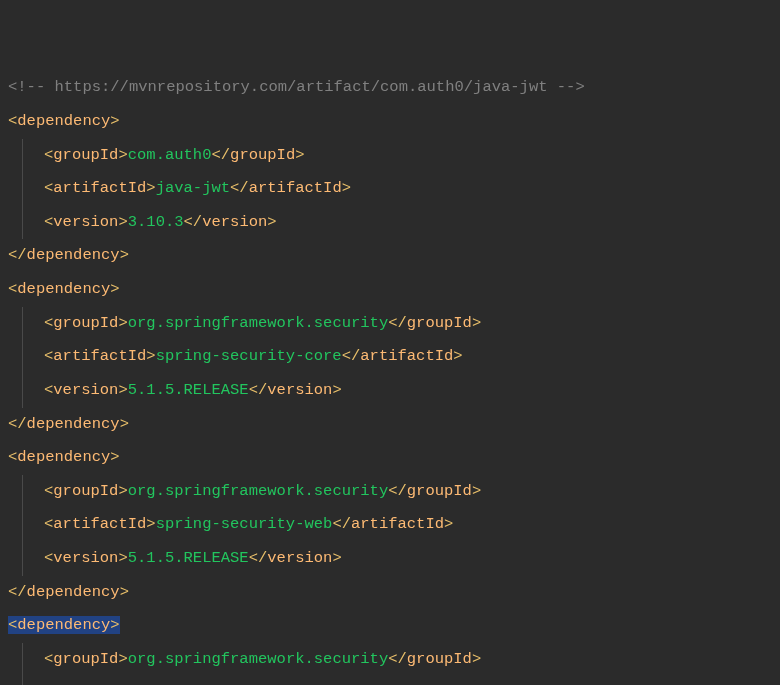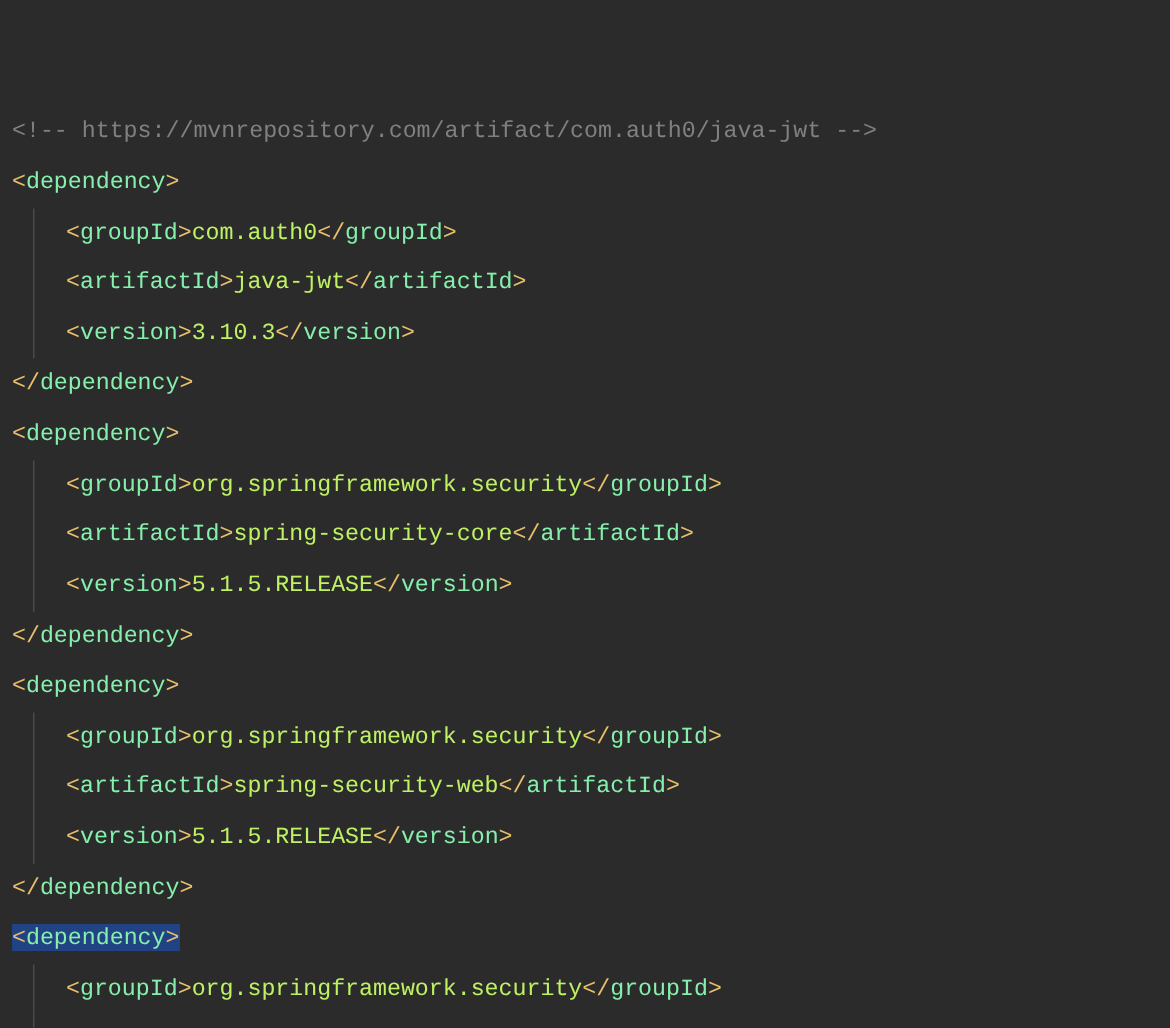--- a/index.html
+++ b/index.html
@@ -22,22 +22,22 @@
   .indent-guide {
     position: absolute;
     left: 14px;
     top: 0;
     bottom: 0;
     width: 1px;
     background: #4a4a4a;
   }
   .comment { color: #808080; }
   .bracket { color: #e8bf6a; } 
-  .tag     { color: #86efac; }
-  .child-text { color: #bef264; margin-top: 32px; }
+  .tag     { color: #fdba74; }
+  .child-text { color: #22c55e; margin-top: 32px; }
   .hl { background: #214283; }
   .pad { display:inline-block; width: 36px; }
 </style>
 </head>
 <body>
 
 <div class="editor">
   <span class="line"><span class="comment">&lt;!-- https://mvnrepository.com/artifact/com.auth0/java-jwt --&gt;</span></span><div id="dep-list"><span class="line"><span class=""><span class="bracket">&lt;</span><span class="tag">dependency</span><span class="bracket">&gt;</span></span></span><span class="line"><span class="indent-guide"></span><span class="pad"></span><span class=""><span class="bracket">&lt;</span><span class="tag">groupId</span><span class="bracket">&gt;</span></span><span class="child-text">com.auth0</span><span class=""><span class="bracket">&lt;/</span><span class="tag">groupId</span><span class="bracket">&gt;</span></span></span><span class="line"><span class="indent-guide"></span><span class="pad"></span><span class=""><span class="bracket">&lt;</span><span class="tag">artifactId</span><span class="bracket">&gt;</span></span><span class="child-text">java-jwt</span><span class=""><span class="bracket">&lt;/</span><span class="tag">artifactId</span><span class="bracket">&gt;</span></span></span><span class="line"><span class="indent-guide"></span><span class="pad"></span><span class=""><span class="bracket">&lt;</span><span class="tag">version</span><span class="bracket">&gt;</span></span><span class="child-text">3.10.3</span><span class=""><span class="bracket">&lt;/</span><span class="tag">version</span><span class="bracket">&gt;</span></span></span><span class="line"><span class=""><span class="bracket">&lt;/</span><span class="tag">dependency</span><span class="bracket">&gt;</span></span></span><span class="line"><span class=""><span class="bracket">&lt;</span><span class="tag">dependency</span><span class="bracket">&gt;</span></span></span><span class="line"><span class="indent-guide"></span><span class="pad"></span><span class=""><span class="bracket">&lt;</span><span class="tag">groupId</span><span class="bracket">&gt;</span></span><span class="child-text">org.springframework.security</span><span class=""><span class="bracket">&lt;/</span><span class="tag">groupId</span><span class="bracket">&gt;</span></span></span><span class="line"><span class="indent-guide"></span><span class="pad"></span><span class=""><span class="bracket">&lt;</span><span class="tag">artifactId</span><span class="bracket">&gt;</span></span><span class="child-text">spring-security-core</span><span class=""><span class="bracket">&lt;/</span><span class="tag">artifactId</span><span class="bracket">&gt;</span></span></span><span class="line"><span class="indent-guide"></span><span class="pad"></span><span class=""><span class="bracket">&lt;</span><span class="tag">version</span><span class="bracket">&gt;</span></span><span class="child-text">5.1.5.RELEASE</span><span class=""><span class="bracket">&lt;/</span><span class="tag">version</span><span class="bracket">&gt;</span></span></span><span class="line"><span class=""><span class="bracket">&lt;/</span><span class="tag">dependency</span><span class="bracket">&gt;</span></span></span><span class="line"><span class=""><span class="bracket">&lt;</span><span class="tag">dependency</span><span class="bracket">&gt;</span></span></span><span class="line"><span class="indent-guide"></span><span class="pad"></span><span class=""><span class="bracket">&lt;</span><span class="tag">groupId</span><span class="bracket">&gt;</span></span><span class="child-text">org.springframework.security</span><span class=""><span class="bracket">&lt;/</span><span class="tag">groupId</span><span class="bracket">&gt;</span></span></span><span class="line"><span class="indent-guide"></span><span class="pad"></span><span class=""><span class="bracket">&lt;</span><span class="tag">artifactId</span><span class="bracket">&gt;</span></span><span class="child-text">spring-security-web</span><span class=""><span class="bracket">&lt;/</span><span class="tag">artifactId</span><span class="bracket">&gt;</span></span></span><span class="line"><span class="indent-guide"></span><span class="pad"></span><span class=""><span class="bracket">&lt;</span><span class="tag">version</span><span class="bracket">&gt;</span></span><span class="child-text">5.1.5.RELEASE</span><span class=""><span class="bracket">&lt;/</span><span class="tag">version</span><span class="bracket">&gt;</span></span></span><span class="line"><span class=""><span class="bracket">&lt;/</span><span class="tag">dependency</span><span class="bracket">&gt;</span></span></span><span class="line"><span class="hl"><span class="bracket">&lt;</span><span class="tag">dependency</span><span class="bracket">&gt;</span></span></span><span class="line"><span class="indent-guide"></span><span class="pad"></span><span class=""><span class="bracket">&lt;</span><span class="tag">groupId</span><span class="bracket">&gt;</span></span><span class="child-text">org.springframework.security</span><span class=""><span class="bracket">&lt;/</span><span class="tag">groupId</span><span class="bracket">&gt;</span></span></span><span class="line"><span class="indent-guide"></span><span class="pad"></span><span class=""><span class="bracket">&lt;</span><span class="tag">artifactId</span><span class="bracket">&gt;</span></span><span class="child-text">spring-security-config</span><span class=""><span class="bracket">&lt;/</span><span class="tag">artifactId</span><span class="bracket">&gt;</span></span></span></div>
 </div>
 

